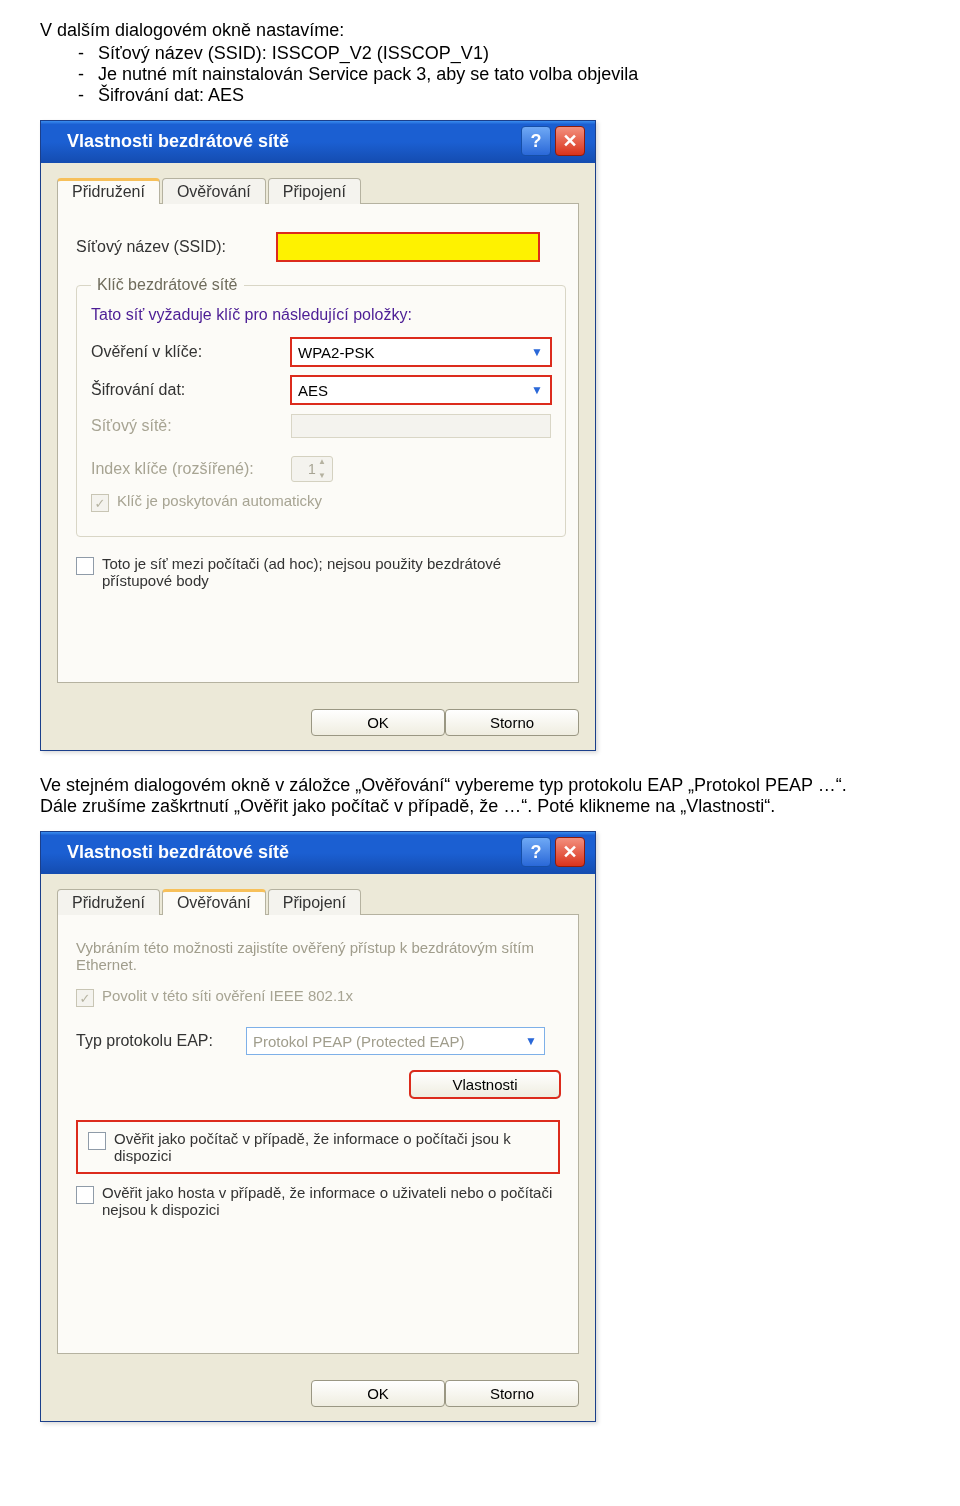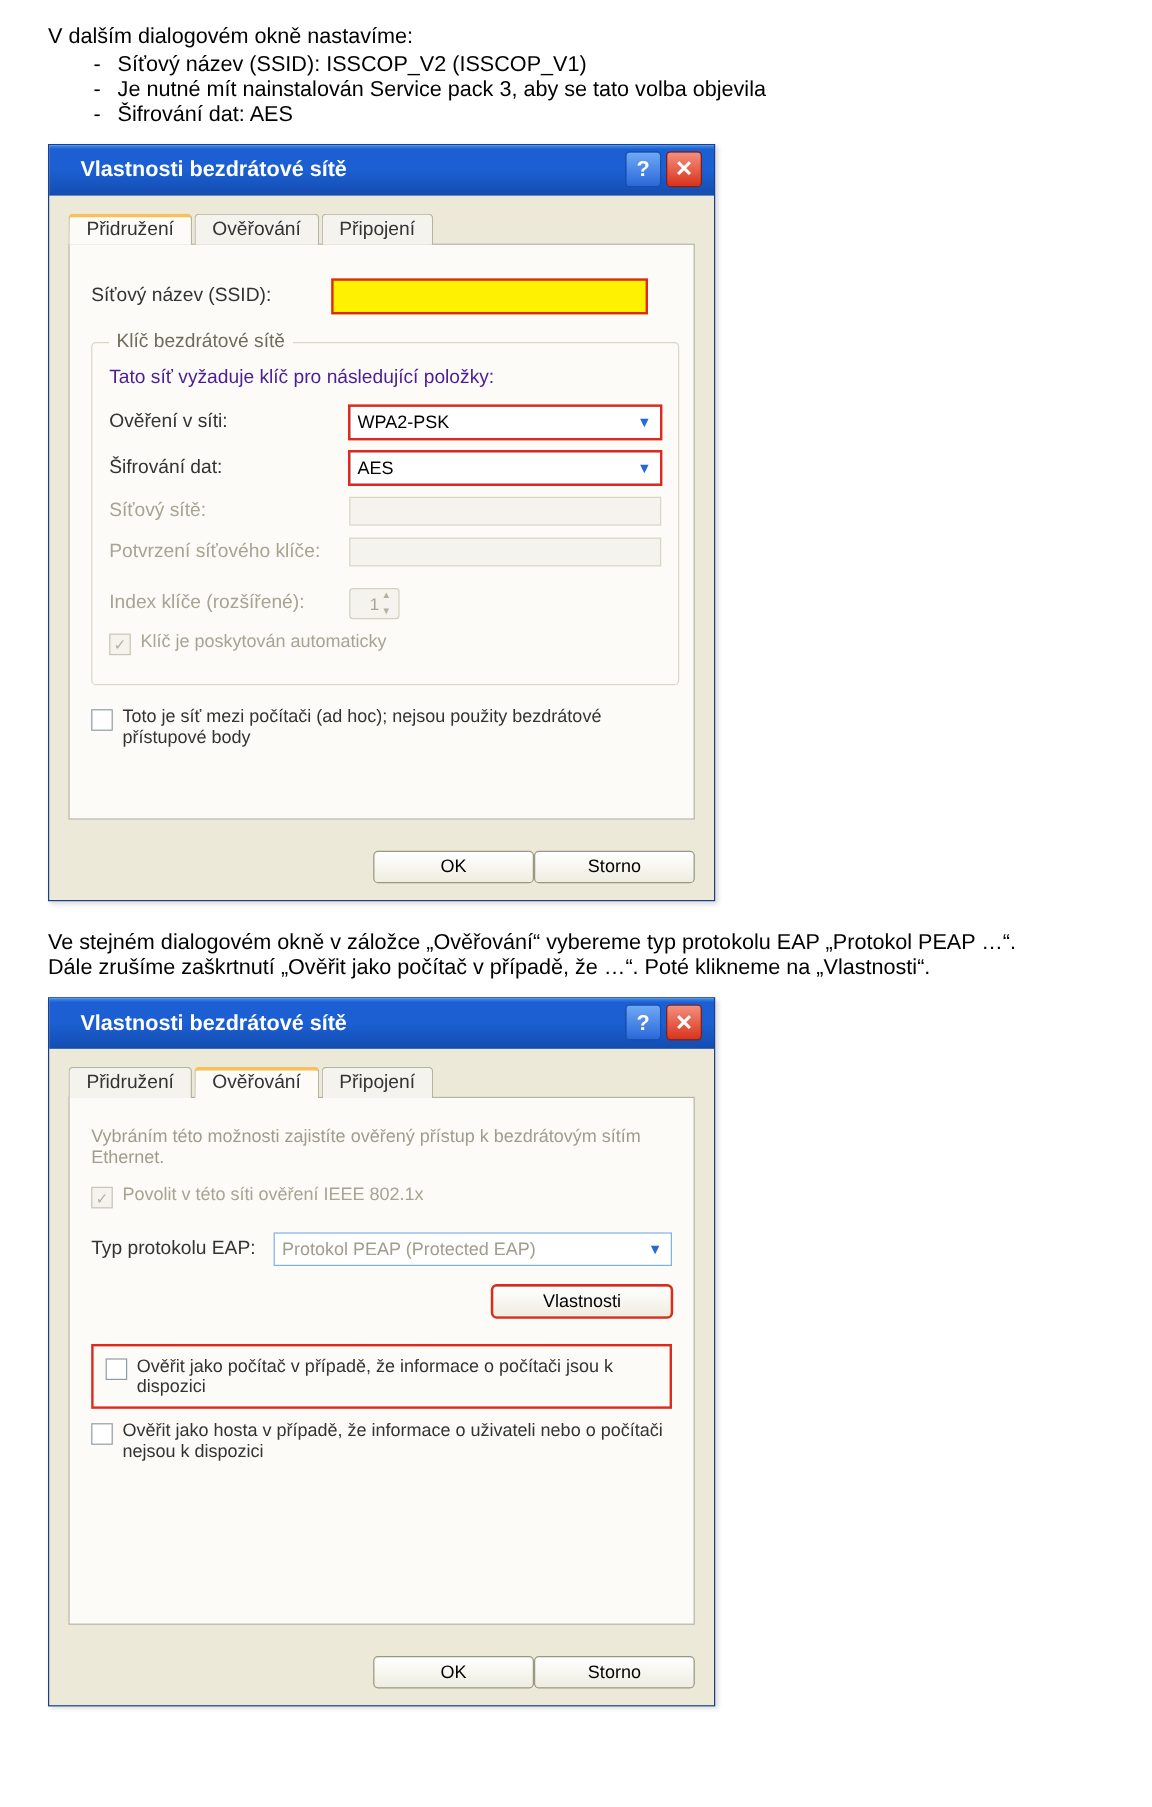--- a/index.html
+++ b/index.html
@@ -219,47 +219,41 @@
         <div class="ctl">
           <div class="ssid-field"></div>
         </div>
       </div>
 
       <fieldset class="grp">
         <legend>Klíč bezdrátové sítě</legend>
         <div class="inner-txt">Tato síť vyžaduje klíč pro následující položky:</div>
 
         <div class="form-row">
-          <div class="lbl">Ověření v síti:</div>
+          <div class="lbl">Ověření v klíče:</div>
           <div class="ctl">
             <div class="combo redbox">
               <span>WPA2-PSK</span>
               <span class="arrow">▼</span>
             </div>
           </div>
         </div>
 
         <div class="form-row">
           <div class="lbl">Šifrování dat:</div>
           <div class="ctl">
             <div class="combo redbox">
               <span>AES</span>
               <span class="arrow">▼</span>
             </div>
           </div>
         </div>
 
         <div class="form-row">
           <div class="lbl disabled">Síťový sítě:</div>
-          <div class="ctl">
-              <div class="txt-input disabled"></div>
-            </div>
-        </div>
-        <div class="form-row">
-          <div class="lbl disabled">Potvrzení síťového klíče:</div>
           <div class="ctl">
               <div class="txt-input disabled"></div>
             </div>
         </div>
         <div class="form-row" style="margin-top:18px;">
           <div class="lbl disabled" style="width:200px;">Index klíče (rozšířené):</div>
           <div class="ctl">
             <div class="spinner">
               <span>1</span>
               <span class="arrows">
@@ -310,21 +304,21 @@
       <div class="note">Vybráním této možnosti zajistíte ověřený přístup k bezdrátovým sítím Ethernet.</div>
 
       <div class="chk disabled">
         <div class="box">✓</div>
         <span>Povolit v této síti ověření IEEE 802.1x</span>
       </div>
 
       <div class="form-row" style="margin-top:20px;">
         <div class="lbl" style="width:170px;">Typ protokolu EAP:</div>
         <div class="ctl">
-          <div class="combo" style="width:332px;">
+          <div class="combo" style="width:299px;">
             <span class="subtle">Protokol PEAP (Protected EAP)</span>
             <span class="arrow">▼</span>
           </div>
         </div>
       </div>
 
       <div class="vlastnosti-wrap">
         <div class="btn redbox" style="min-width:120px;">Vlastnosti</div>
       </div>
 

